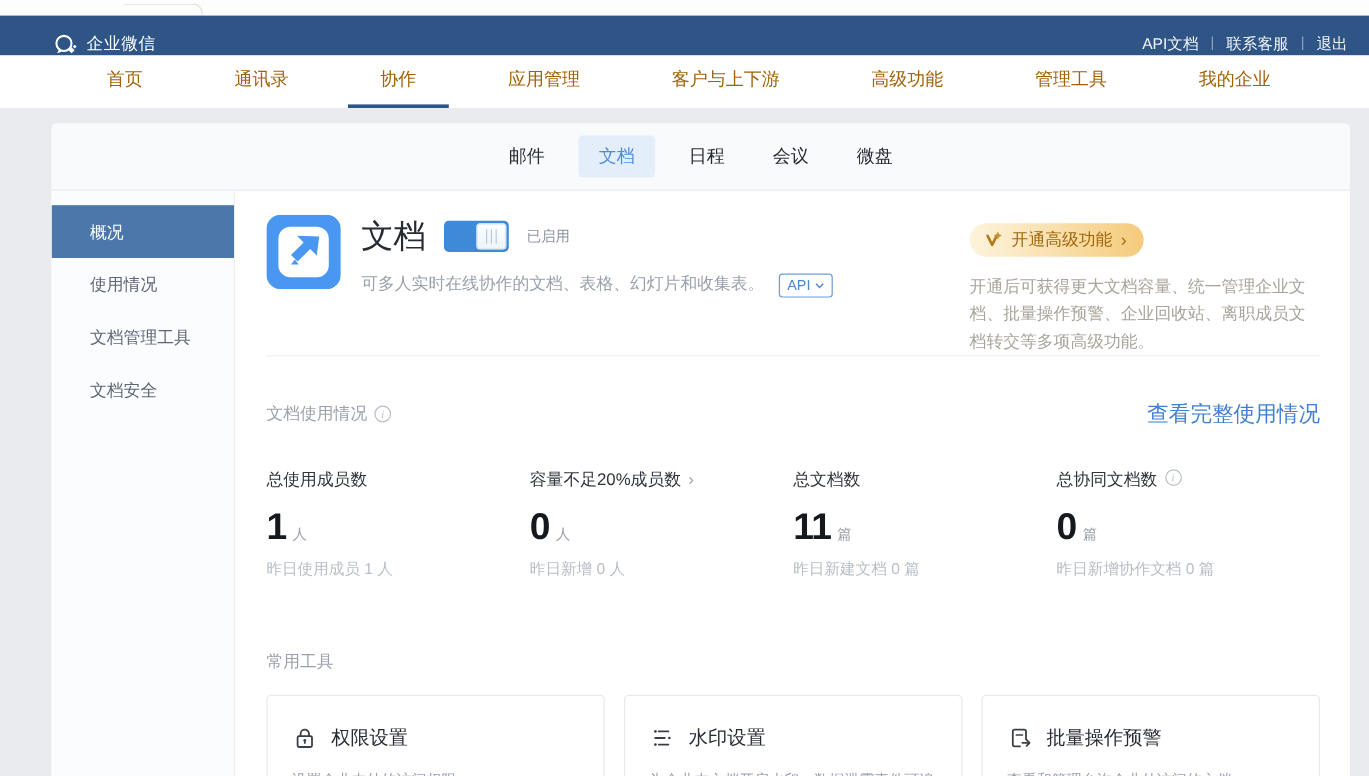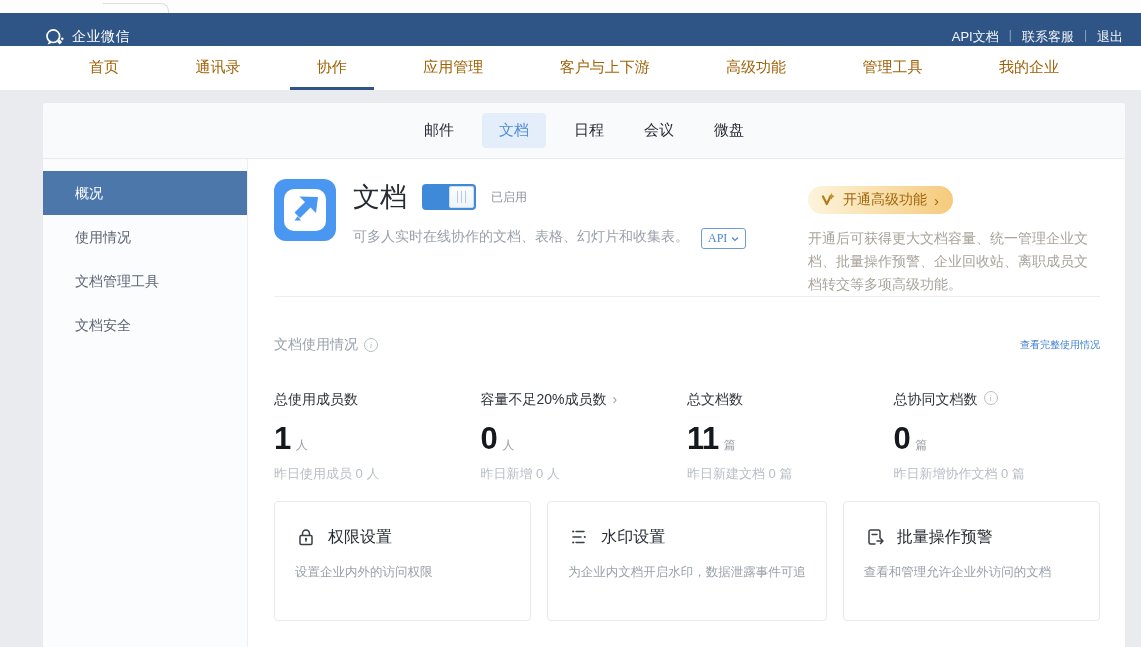--- a/index.html
+++ b/index.html
@@ -31,55 +31,55 @@
 
   
   .card { position:absolute; left:43px; top:103px; width:1082px; height:544px; background:#fff;
           border-radius:4px 4px 0 0; overflow:hidden; }
   .card-tabs { height:56px; background:#f8fafc; border-bottom:1px solid #e8ebee;
                display:flex; align-items:center; justify-content:center; gap:40px; font-size:15px; color:#262b33; }
   .subtab { cursor:pointer; }
   .subtab.active { background:#e4eefa; color:#4e8bd8; padding:8px 17px; border-radius:4px; margin:0 -12px; }
 
   .card-body { display:flex; height:488px; }
-  .sidebar { width:205px; background:#fbfcfd; border-right:1px solid #edeff1; padding-top:12px; flex:none; }
+  .sidebar { width:153px; background:#fbfcfd; border-right:1px solid #edeff1; padding-top:12px; flex:none; }
   .side-item { height:44px; line-height:44px; padding-left:32px; font-size:14px; color:#5d6674; cursor:pointer; }
   .side-item.active { background:#4b77aa; color:#fff; }
 
   .content { flex:1; padding:0 25px 0 26px; }
 
   
   .app-header { display:flex; padding-top:20px; height:137px; }
   .app-icon { width:62px; height:62px; flex:none; }
   .app-main { margin-left:17px; }
   .title-row { display:flex; align-items:center; gap:15px; }
   .app-title { font-size:27px; font-weight:400; color:#262a31; }
   .toggle { position:relative; width:54px; height:26px; border-radius:4px; background:#3f8ad8; cursor:pointer; }
   .toggle-knob { position:absolute; top:2px; right:2px; width:25px; height:22px; border-radius:3px;
                  background:linear-gradient(#fdfeff,#eef4fa); box-shadow:inset 0 0 0 1px #d3dde7;
                  display:flex; align-items:center; justify-content:center; gap:3px; }
   .grip { width:1px; height:12px; background:#b7cbdf; }
   .app-status { font-size:12px; color:#8b929d; }
   .desc-row { margin-top:13px; display:flex; align-items:flex-start; gap:12px; font-size:14px; color:#9aa1ab; }
   .api-btn { display:inline-flex; align-items:center; gap:4px; border:1px solid #6d9cda; color:#4c87d4;
-             font-size:12px; border-radius:3px; padding:2px 6px; cursor:pointer; background:#fff;font-family:Liberation Serif, serif; }
+             font-size:12px; border-radius:3px; padding:2px 6px; cursor:pointer; background:#fff; }
 
   
   .premium { margin-left:auto; width:292px; padding-top:7px; }
   .premium-btn { display:inline-flex; align-items:center; gap:7px; padding:5px 14px 5px 12px; border-radius:14px;
                  background:linear-gradient(90deg,#fdf4dd,#f5cb7c); color:#a0660c; font-size:14px; cursor:pointer; }
   .premium-btn .chev { font-size:15px; line-height:1; }
   .premium-desc { margin-top:13px; font-size:14px; line-height:23px; color:#a9a49b; }
 
   .content-divider { border:none; border-top:1px solid #eceef0; }
 
   
   .usage-row { margin-top:38px; display:flex; align-items:center; justify-content:space-between; height:20px; }
   .usage-title { font-size:14px; color:#9ba2ac; display:flex; align-items:center; gap:6px; }
-  .usage-link { font-size:10px; color:#4080d0; cursor:pointer; }
+  .usage-link { font-size:18px; color:#4080d0; cursor:pointer; }
   .info-icon { display:inline-flex; align-items:center; justify-content:center; width:14px; height:14px;
                border:1px solid #b9bfc7; border-radius:50%; color:#b9bfc7; font-size:9px;
                font-family:"Liberation Serif",serif; font-style:italic; }
   .stats-grid { margin-top:36px; display:grid; grid-template-columns:repeat(4,1fr); }
   .stat-label { font-size:14px; color:#2f343c; display:flex; align-items:flex-start; gap:6px; }
   .stat-label .chev { color:#9aa1ab; font-size:14px; }
   .stat-value { margin-top:12px; display:flex; align-items:baseline; }
   .stat-num { font-size:31px; font-weight:700; color:#15181d; letter-spacing:-.5px; }
   .stat-unit { font-size:12px; color:#9ba1a9; margin-left:5px; }
   .stat-sub { margin-top:8px; font-size:13px; color:#b8bec6; }
@@ -214,21 +214,21 @@
         <div class="stats-grid">
 
           <div class="stat">
             <div class="stat-label">
               <span>总使用成员数</span>
             </div>
             <div class="stat-value">
               <span class="stat-num">1</span>
               <span class="stat-unit">人</span>
             </div>
-            <div class="stat-sub">昨日使用成员 0 人</div>
+            <div class="stat-sub">昨日使用成员 1 人</div>
           </div>
 
           <div class="stat">
             <div class="stat-label">
               <span>容量不足20%成员数</span>
               <span class="chev">›</span>
             </div>
             <div class="stat-value">
               <span class="stat-num">0</span>
               <span class="stat-unit">人</span>
@@ -254,20 +254,21 @@
             </div>
             <div class="stat-value">
               <span class="stat-num">0</span>
               <span class="stat-unit">篇</span>
             </div>
             <div class="stat-sub">昨日新增协作文档 0 篇</div>
           </div>
 
         </div>
 
+        <div class="tools-title">常用工具</div>
 
         <div class="tool-cards">
 
           <div class="tool-card">
             <div class="tool-head">
               <svg width="22" height="22" viewBox="0 0 22 22">
                 <rect x="5" y="9.5" width="12" height="9" rx="1.2" fill="none" stroke="#3a3f46" stroke-width="1.5"></rect>
                 <path d="M7.5 9.5 V7.5 a3.5 3.5 0 0 1 7 0 V9.5" fill="none" stroke="#3a3f46" stroke-width="1.5"></path>
                 <circle cx="11" cy="13" r="1.2" fill="#3a3f46"></circle>
                 <line x1="11" y1="13.8" x2="11" y2="15.8" stroke="#3a3f46" stroke-width="1.4"></line>

